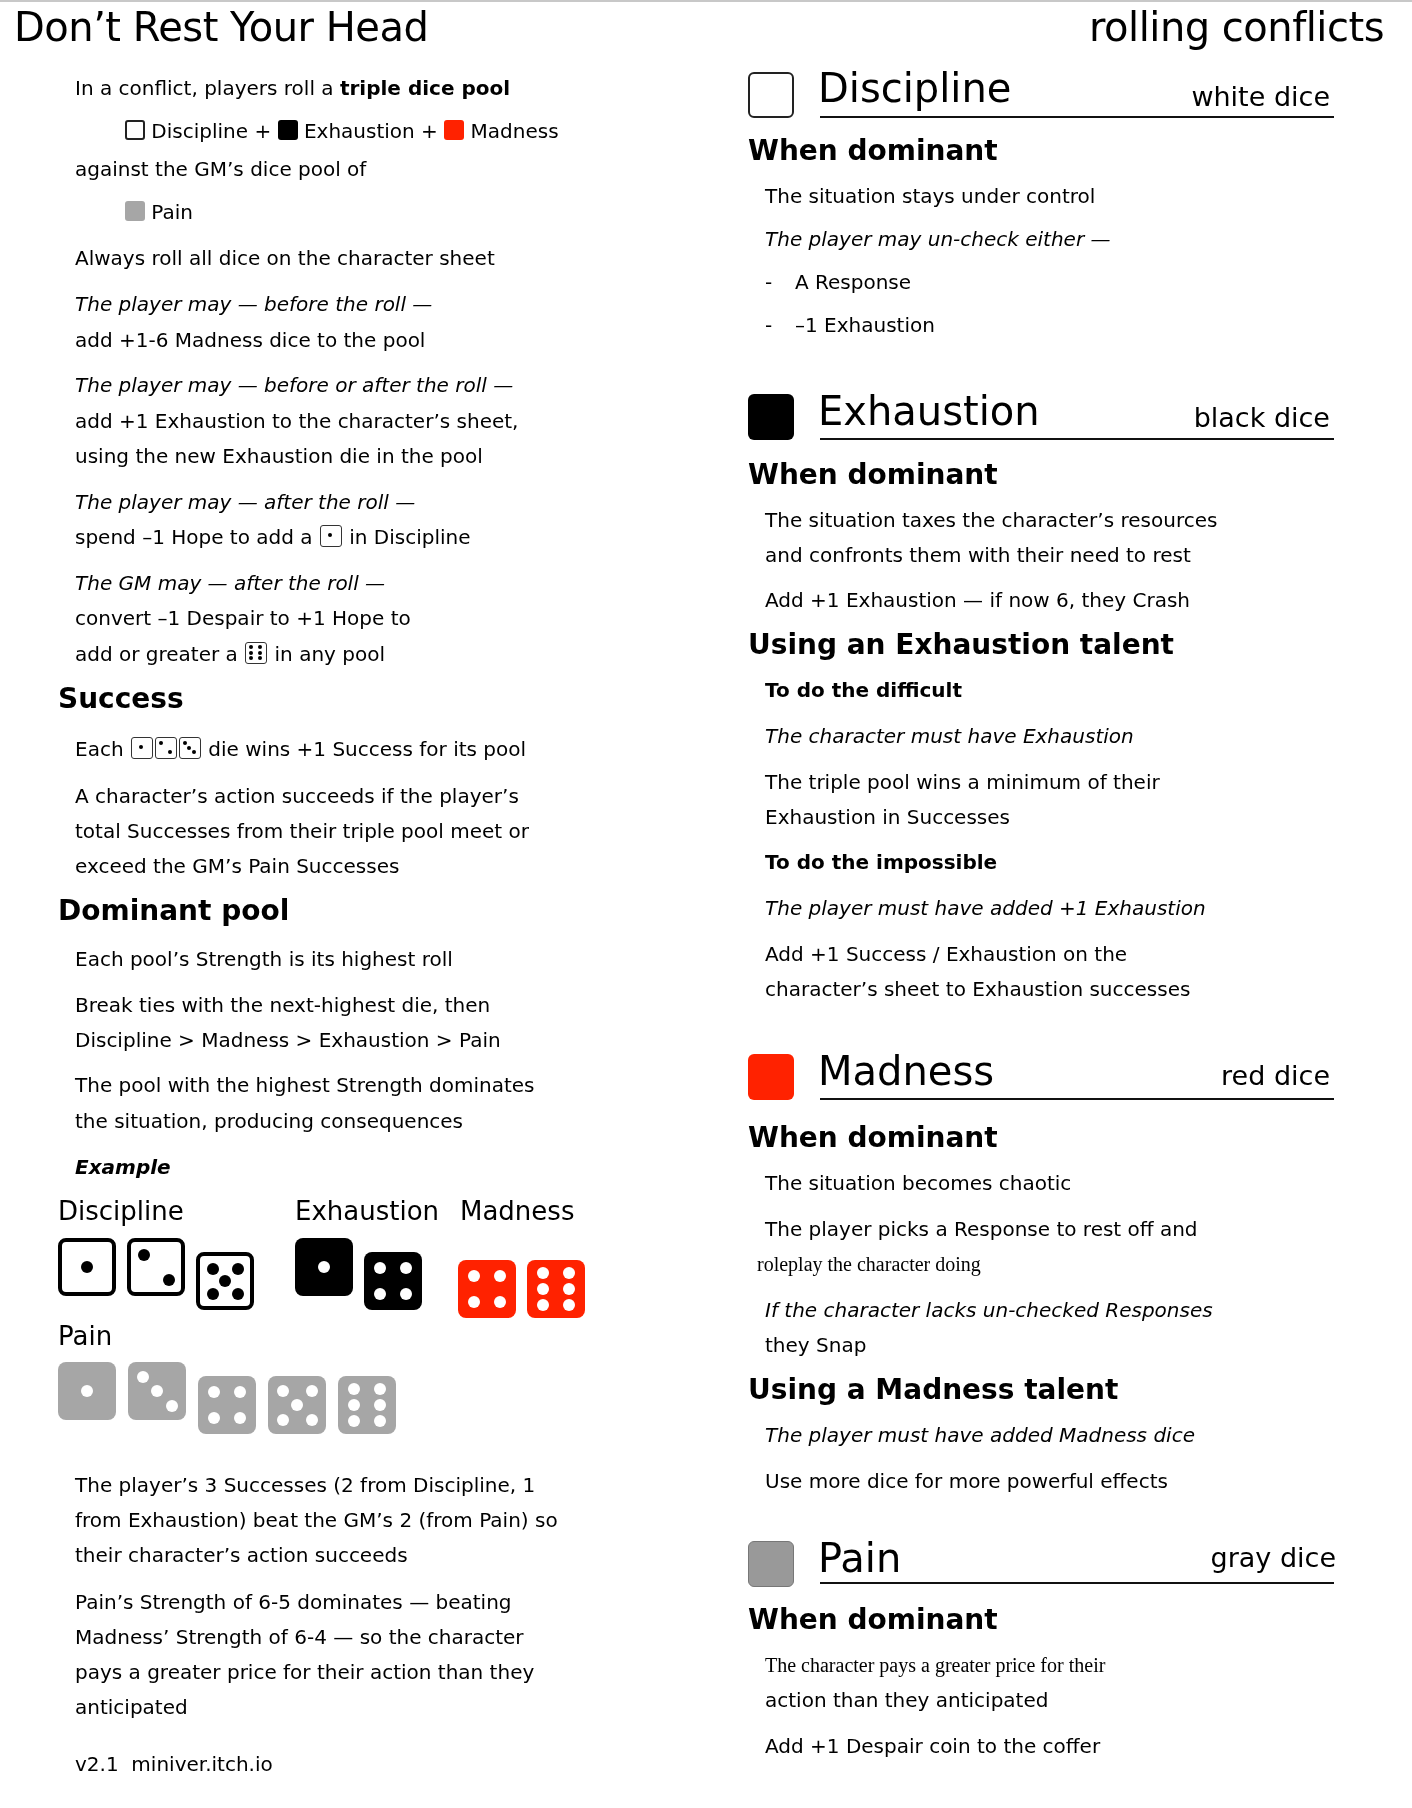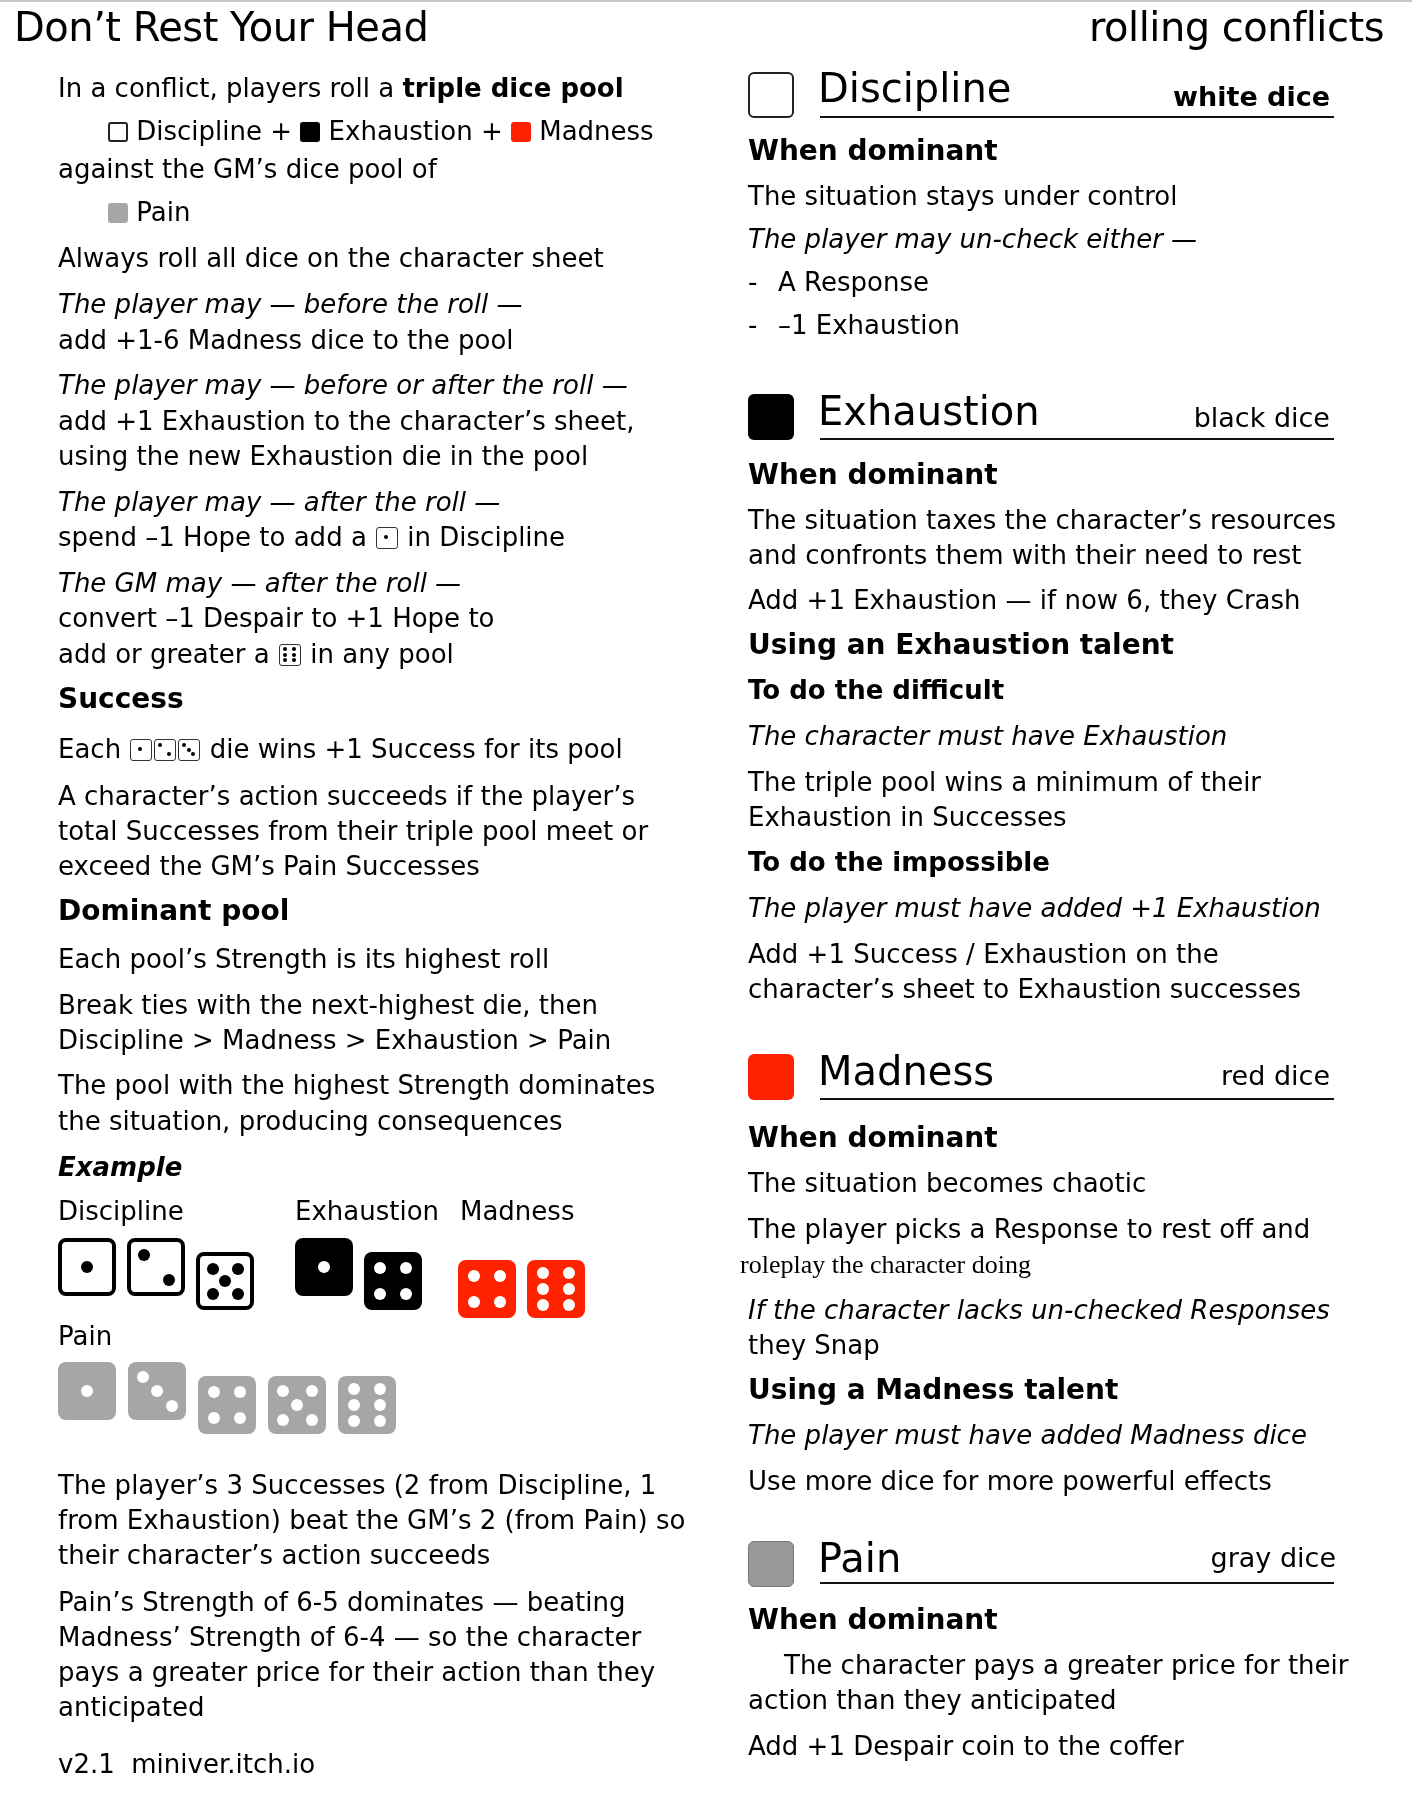--- a/index.html
+++ b/index.html
@@ -1,21 +1,21 @@
 <!DOCTYPE html>
 <html><head>
 <meta charset="utf-8">
 <style>
   html, body { margin: 0; padding: 0; background: #ffffff; }
   body { width: 1412px; height: 1808px; position: relative; overflow: hidden;
          font-family: "DejaVu Sans", "Liberation Sans", sans-serif; color: #000; }
   .topline { position: absolute; left: 0; top: 0; width: 1412px; height: 2px; background: #c8c8c8; }
   .abs { position: absolute; white-space: nowrap; }
   .title { font-size: 40px; letter-spacing: -0.5px; }
-  .t { font-size: 26px; line-height: 35px; }
+  .t { font-size: 20px; line-height: 35px; margin-left: 17px; }
   .b { font-weight: bold; }
   .i { font-style: italic; }
   .h { font-size: 28px; font-weight: bold; }
   .sw { display: inline-block; width: 20px; height: 20px; border-radius: 3px; vertical-align: -2px; box-sizing: border-box; }
   .sw.white { border: 2px solid #222; background: #fff; }
   .sw.black { background: #000; }
   .sw.red { background: #ff2200; }
   .sw.gray { background: #a6a6a6; }
   .glyph { display: inline-block; width: 22px; height: 22px; border: 1.5px solid #333; border-radius: 3px; box-sizing: border-box; vertical-align: -3px; position: relative; margin: 0 1px; }
   .glyph i { position: absolute; width: 4px; height: 4px; border-radius: 50%; background: #000; }
@@ -179,21 +179,21 @@
 <div class="abs t" style="left:58px; top:1538px;">their character’s action succeeds</div>
 <div class="abs t" style="left:58px; top:1585px;">Pain’s Strength of 6-5 dominates — beating</div>
 <div class="abs t" style="left:58px; top:1620px;">Madness’ Strength of 6-4 — so the character</div>
 <div class="abs t" style="left:58px; top:1655px;">pays a greater price for their action than they</div>
 <div class="abs t" style="left:58px; top:1690px;">anticipated</div>
 
 <div class="abs t" style="left:58px; top:1747px; white-space:pre;">v2.1  miniver.itch.io</div>
 
 <div class="sec-sw" style="left:748px; top:72px; border:2px solid #222; background:#fff;"></div>
 <div class="sec-title" style="left:818px; top:65px;">Discipline</div>
-<div class="sec-dice" style="right:82px; top:81px;font-weight:bold;">white dice</div>
+<div class="sec-dice" style="right:82px; top:81px;">white dice</div>
 <div class="sec-rule" style="left:820px; top:116px; width:514px;"></div>
 <div class="abs h" style="left:748px; top:134px;">When dominant</div>
 <div class="abs t" style="left:748px; top:179px;">The situation stays under control</div>
 <div class="abs t i" style="left:748px; top:222px;">The player may un-check either —</div>
 <div class="abs t" style="left:748px; top:265px;"><span style="display:inline-block;width:30px">-</span><span>A Response</span></div>
 <div class="abs t" style="left:748px; top:308px;"><span style="display:inline-block;width:30px">-</span><span>–1 Exhaustion</span></div>
 
 <div class="sec-sw" style="left:748px; top:394px; background:#000;"></div>
 <div class="sec-title" style="left:818px; top:388px;">Exhaustion</div>
 <div class="sec-dice" style="right:82px; top:402px;">black dice</div>
@@ -224,15 +224,15 @@
 <div class="abs t" style="left:748px; top:1328px;">they Snap</div>
 <div class="abs h" style="left:748px; top:1373px;">Using a Madness talent</div>
 <div class="abs t i" style="left:748px; top:1418px;">The player must have added Madness dice</div>
 <div class="abs t" style="left:748px; top:1464px;">Use more dice for more powerful effects</div>
 
 <div class="sec-sw" style="left:748px; top:1541px; background:#999; border:1.5px solid #777;"></div>
 <div class="sec-title" style="left:818px; top:1535px;">Pain</div>
 <div class="sec-dice" style="right:76px; top:1542px;">gray dice</div>
 <div class="sec-rule" style="left:820px; top:1582px; width:514px;"></div>
 <div class="abs h" style="left:748px; top:1603px;">When dominant</div>
-<div class="abs t" style="left:784px; top:1648px;">The character pays a greater price for their</div>
+<div class="abs t" style="left:748px; top:1648px;font-family:Liberation Serif, serif;">The character pays a greater price for their</div>
 <div class="abs t" style="left:748px; top:1683px;text-align:center;">action than they anticipated</div>
 <div class="abs t" style="left:748px; top:1729px;">Add +1 Despair coin to the coffer</div>
 
 </body></html>

